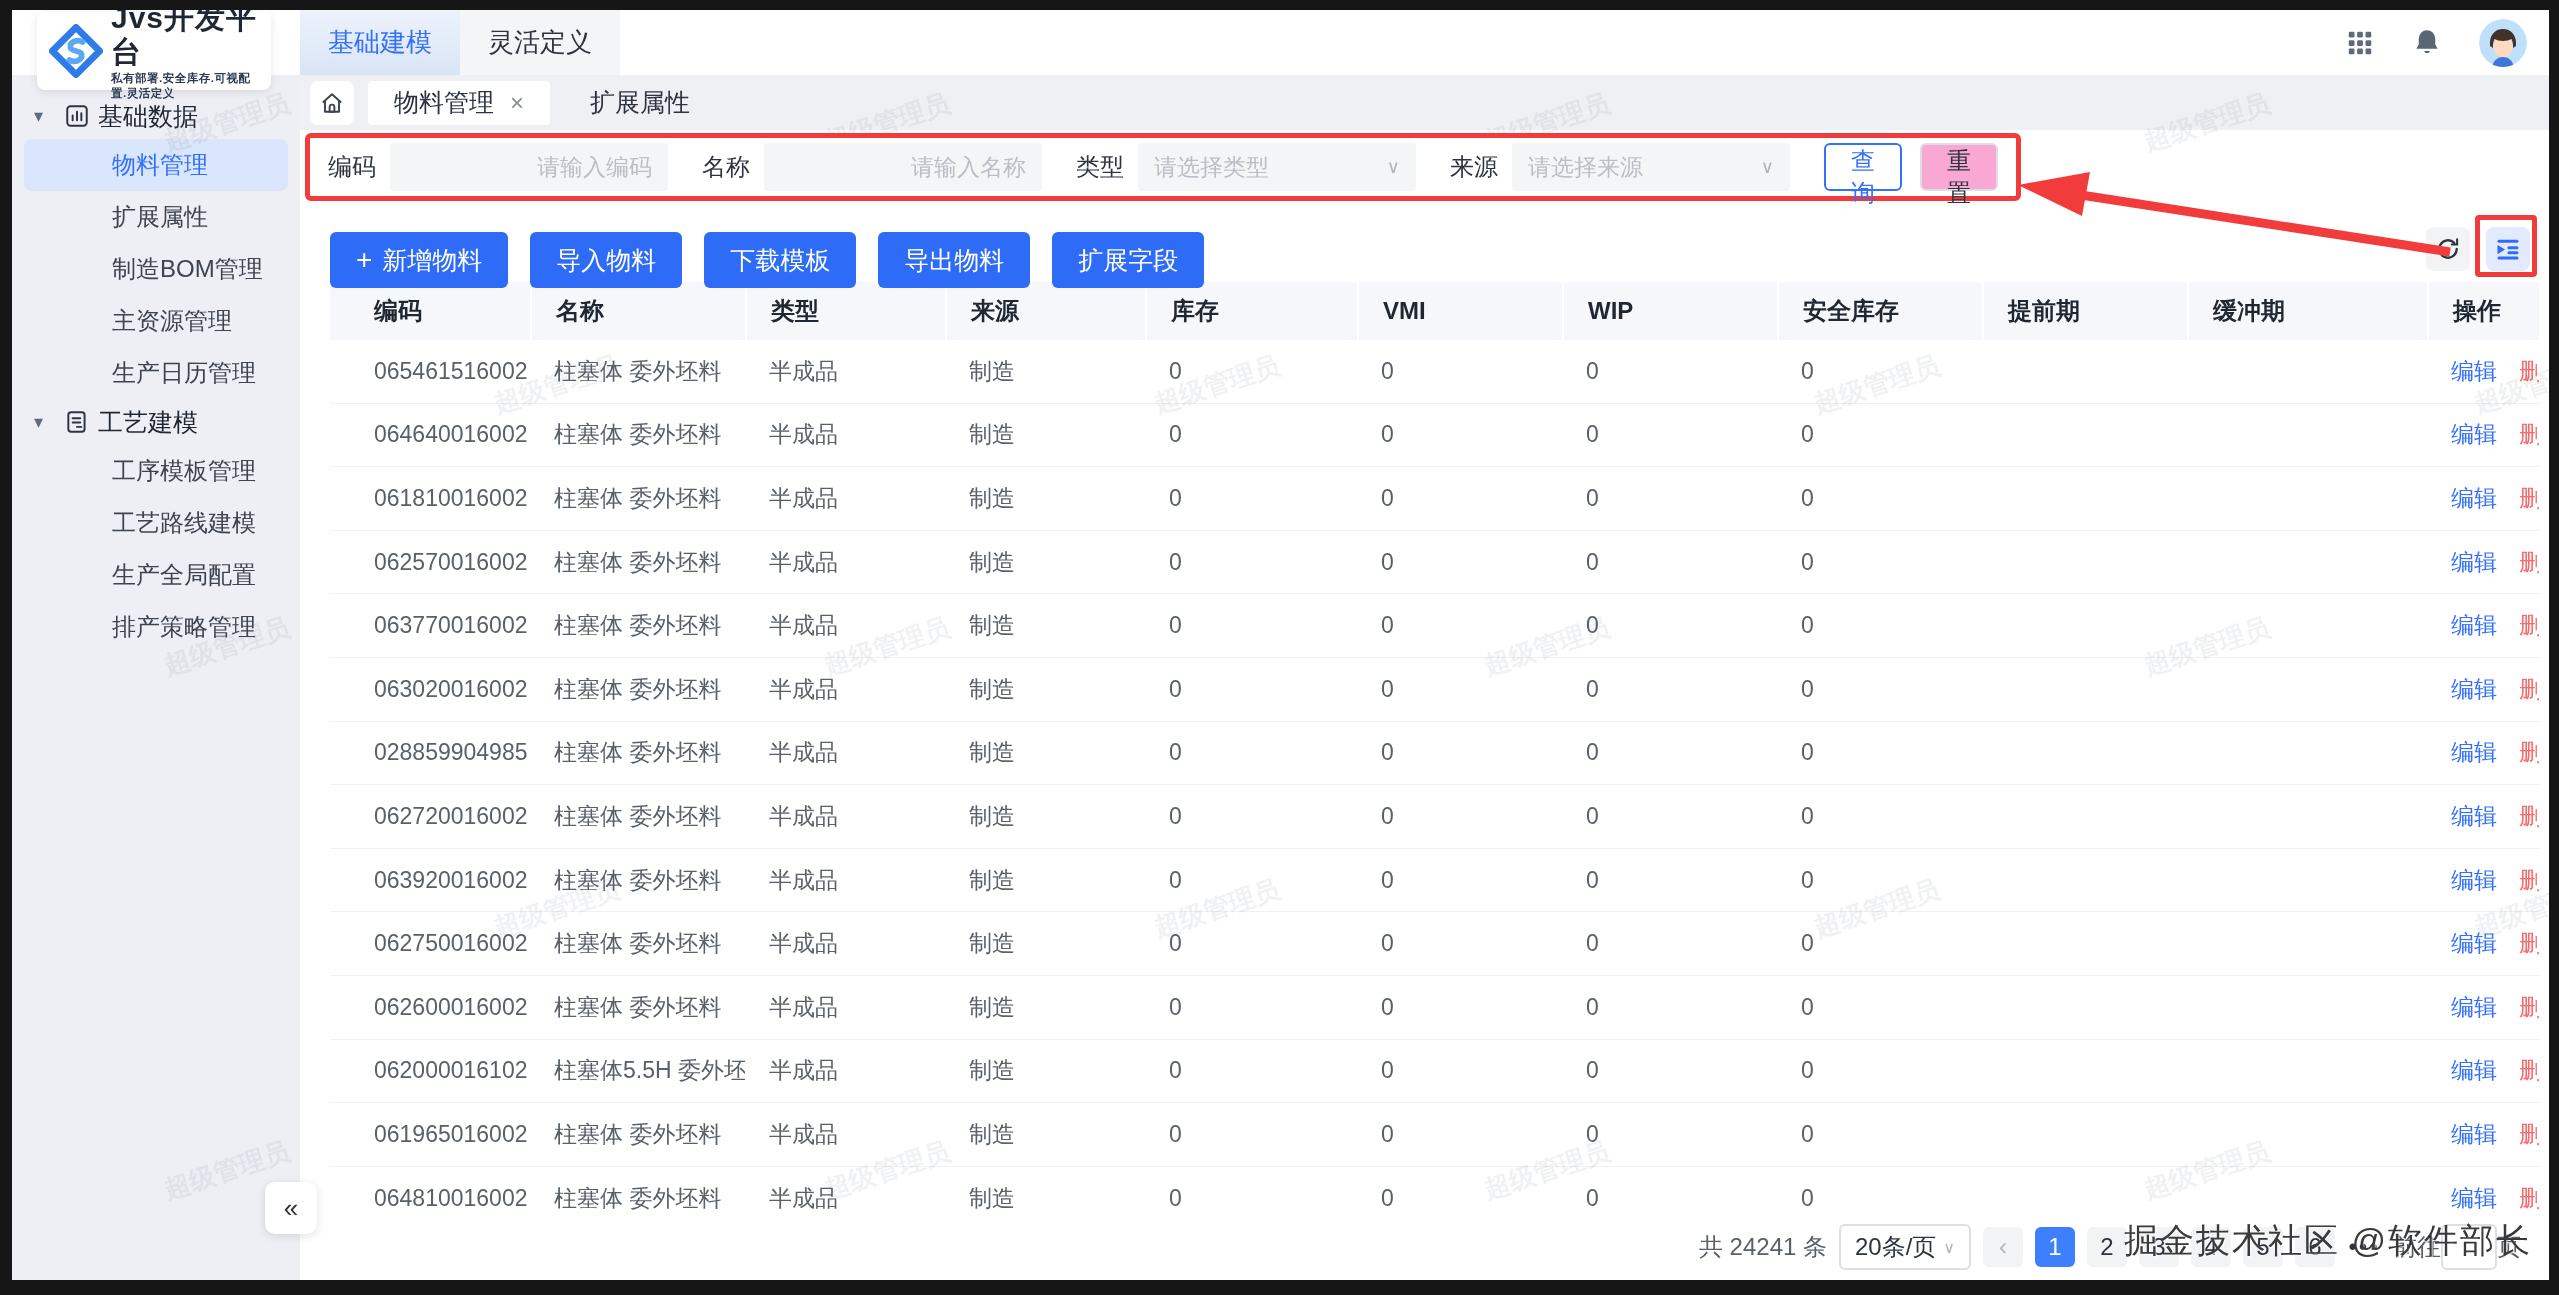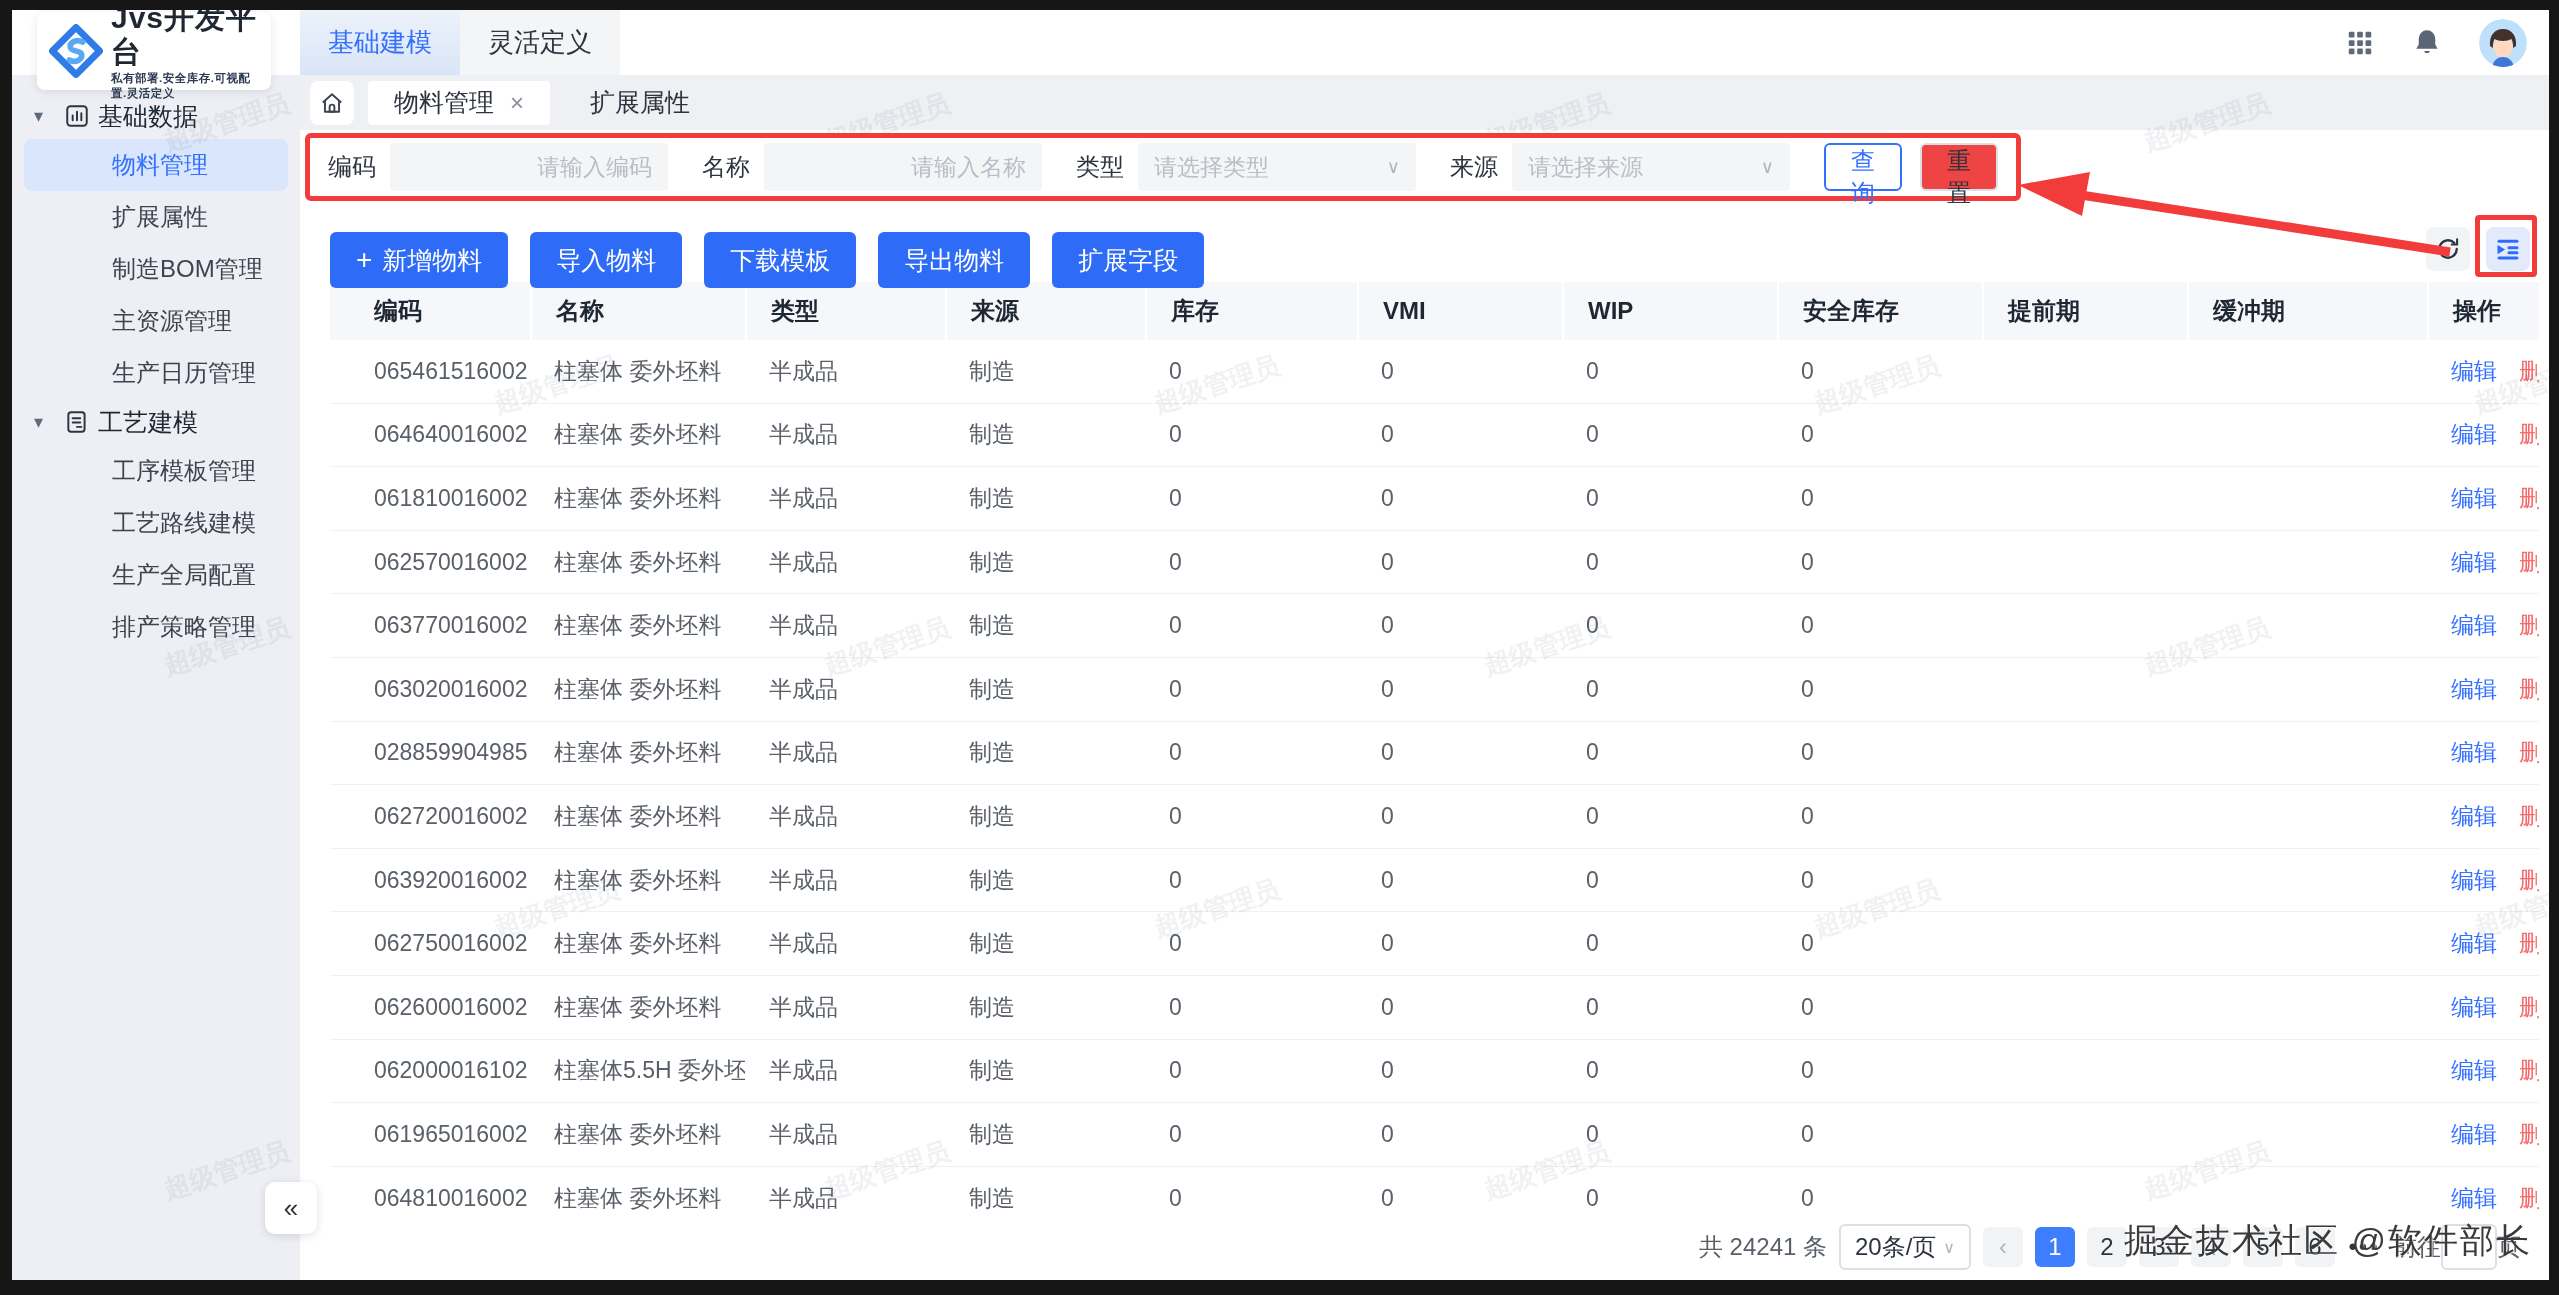--- a/index.html
+++ b/index.html
@@ -53,21 +53,21 @@
   .f-label { font-size:24px; color:#2d3440; margin-right:14px; white-space:nowrap; }
   .f-input { width:278px; height:48px; background:#f4f5f7; border:none; border-radius:4px; font-size:23px;
     color:#333; padding:0 16px; margin-right:34px; outline:none;text-align:right; }
   .f-input::placeholder { color:#b9bec7; }
   .f-select { width:278px; height:48px; background:#f4f5f7; border-radius:4px; display:flex; align-items:center;
     justify-content:space-between; padding:0 16px; margin-right:34px; cursor:pointer; }
   .f-select .ph { font-size:23px; color:#b9bec7; }
   .f-select .chev { font-size:18px; color:#b0b5bd; }
   .btn-query { height:48px; padding:0 20px; background:#fff; border:2px solid #3370ff; border-radius:6px;
     color:#3370ff; font-size:24px; cursor:pointer; margin-right:18px; }
-  .btn-reset { height:48px; padding:0 20px; background:#ef4444; border:2px solid #dcdfe5; border-radius:6px;
+  .btn-reset { height:48px; padding:0 20px; background:#f9a8d4; border:2px solid #dcdfe5; border-radius:6px;
     color:#2d3440; font-size:24px; cursor:pointer; }
 
   
   .toolbar { position:absolute; left:30px; top:102px; display:flex; gap:22px; z-index:5; }
   .tb-btn { height:56px; padding:0 26px; background:#2e6bf6; border:none; border-radius:6px; color:#fff;
     font-size:25px; cursor:pointer; display:flex; align-items:center; gap:10px; }
   .icon-actions { position:absolute; top:97px; right:19px; display:flex; gap:16px; z-index:5; }
   .ia-box { width:44px; height:44px; border-radius:8px; display:flex; align-items:center; justify-content:center; cursor:pointer; }
   .ia-refresh { background:#f2f3f5; }
   .ia-cols { background:#e3eafb; }

